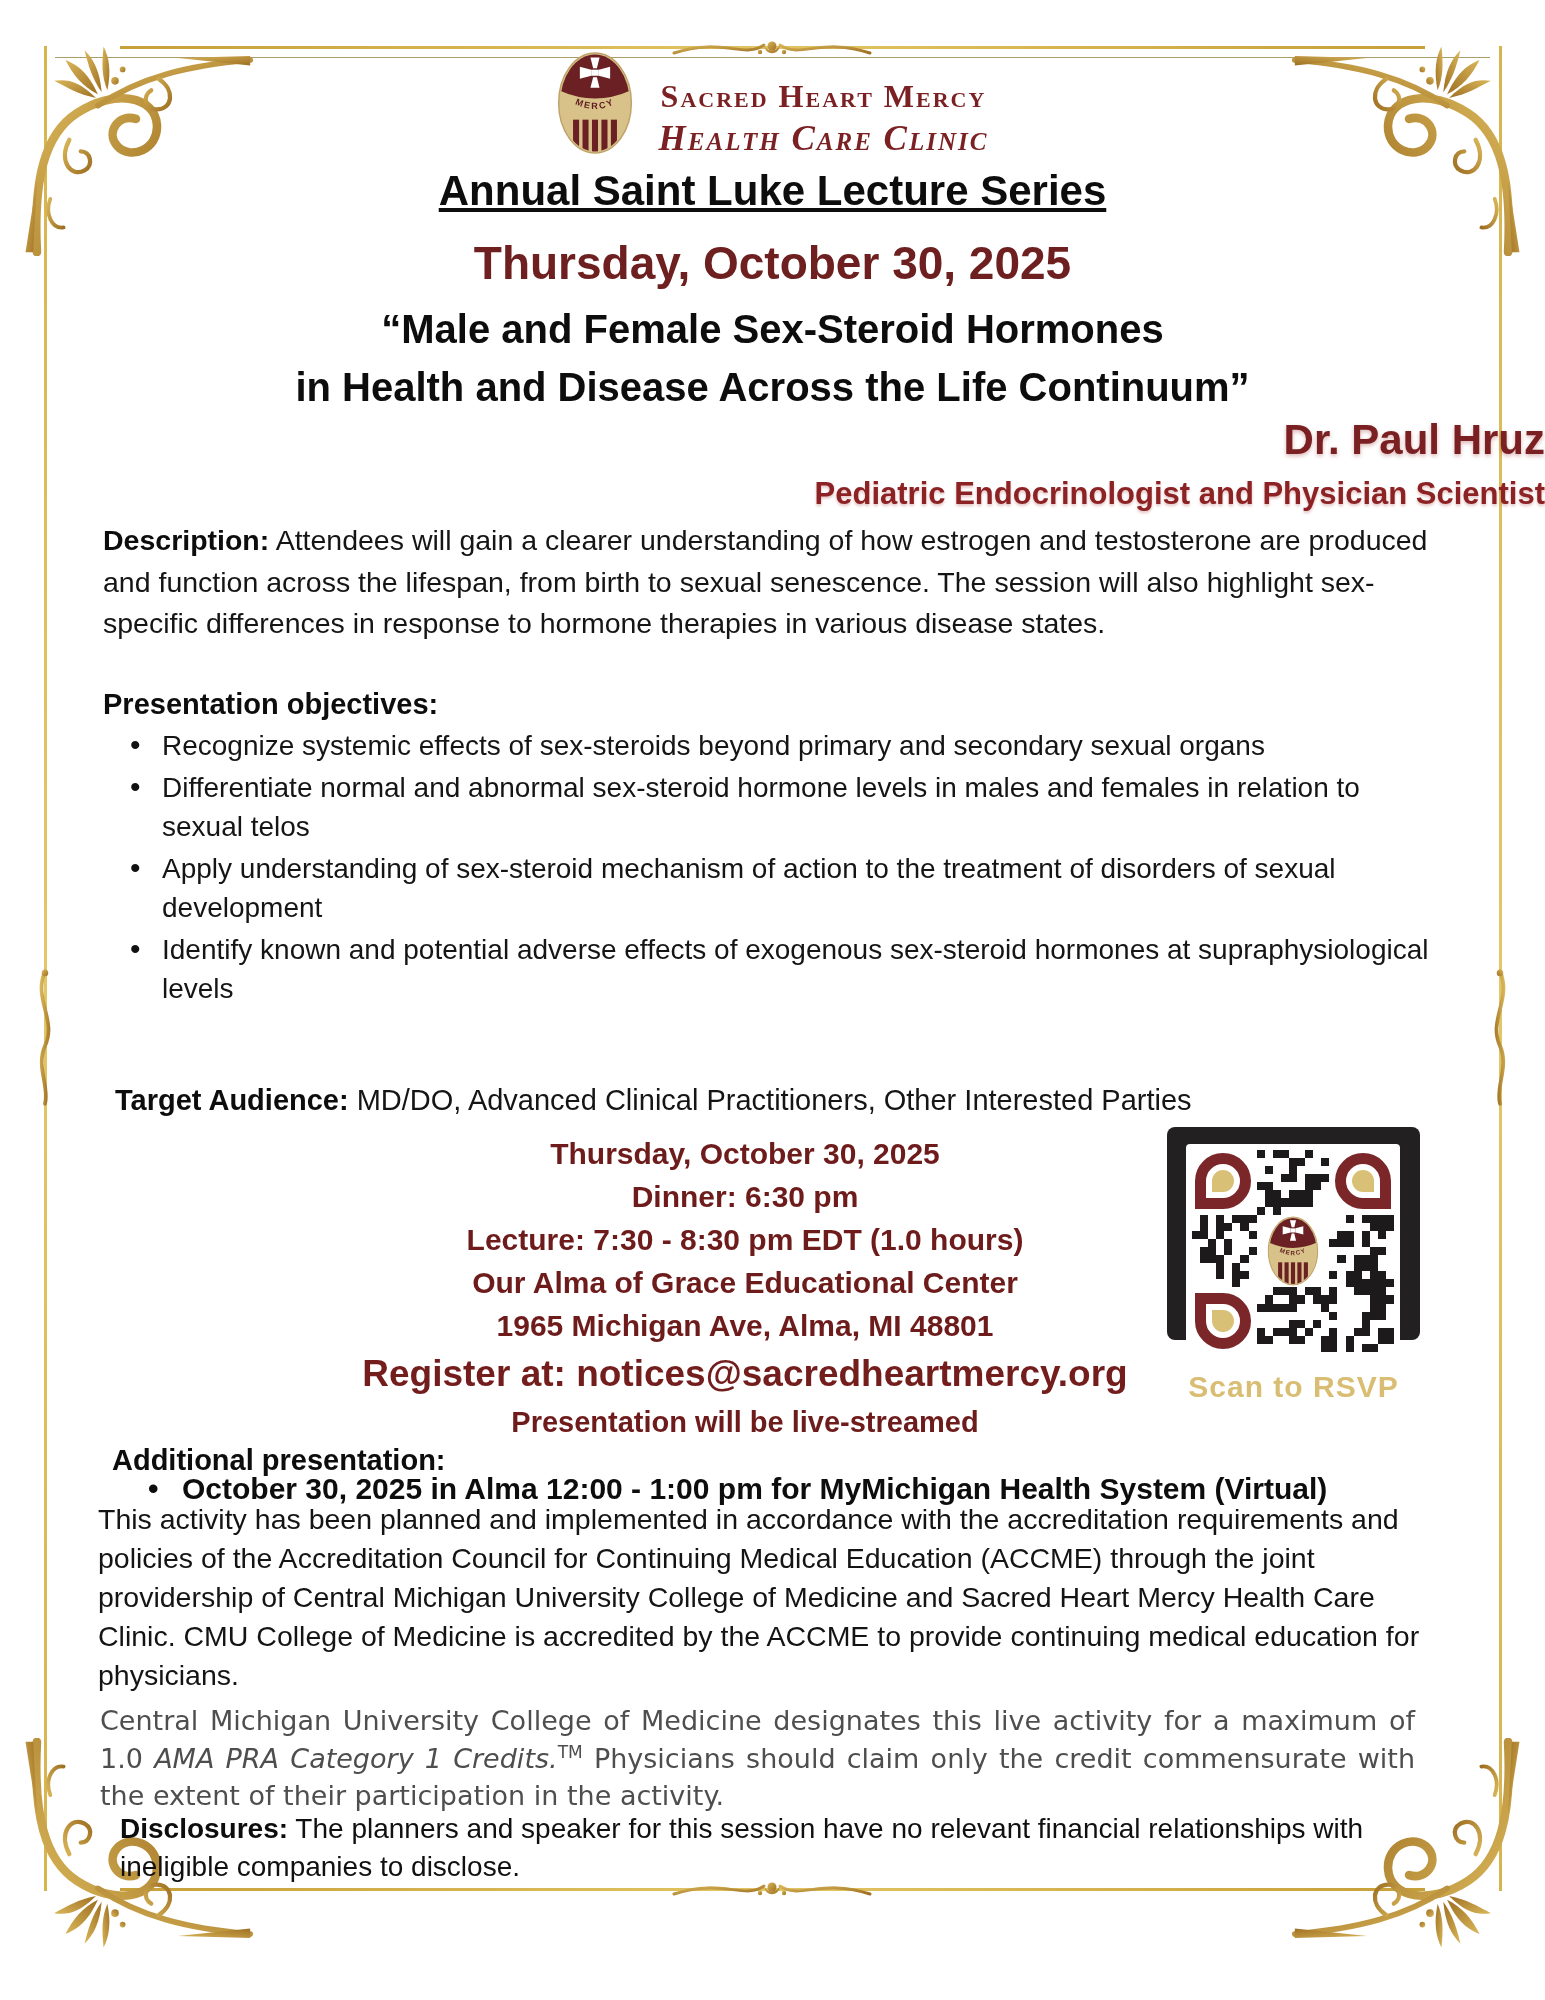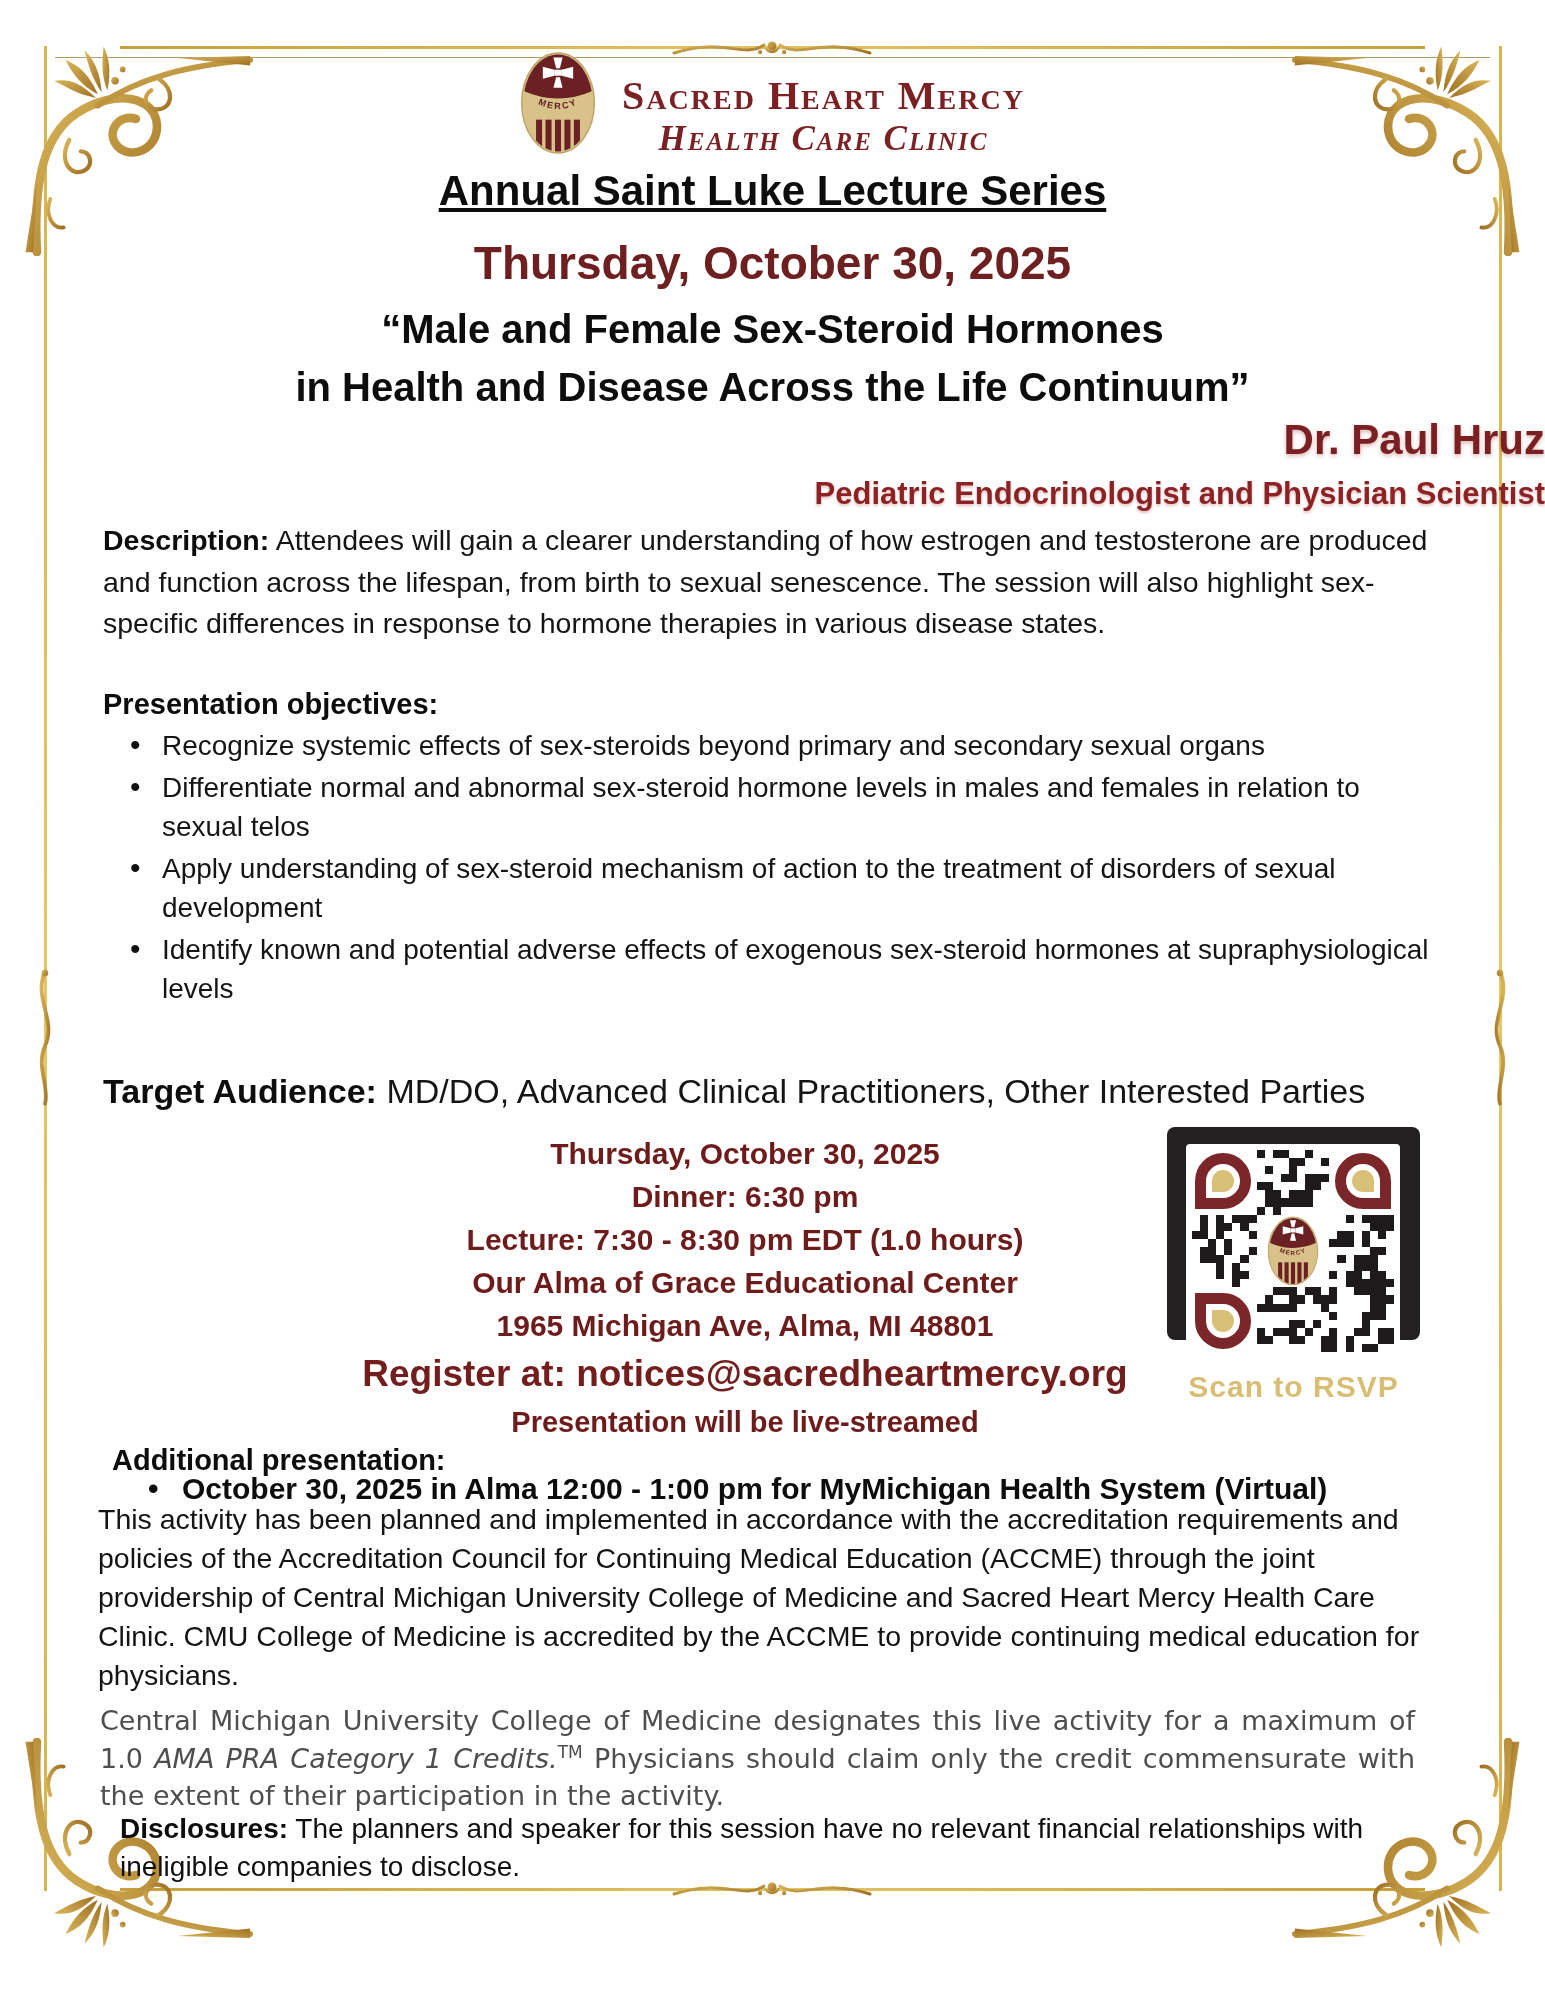--- a/index.html
+++ b/index.html
@@ -11,42 +11,42 @@
   
   .line-h{position:absolute;height:3px;background:linear-gradient(90deg,#c6a038,#e2c563,#c6a038);}
   .line-h.thin{height:1px;background:#8f7b35;opacity:.75;}
   .line-v{position:absolute;width:3px;background:linear-gradient(180deg,#d6b44e,#e3c768,#d6b44e);}
 
   
   .masthead{top:44px;left:0;right:0;height:118px;display:flex;justify-content:center;
             align-items:center;gap:26px;}
   .clinic-name{text-align:center;color:#7b2123;font-family:"Liberation Serif",serif;
                font-weight:bold;font-variant:small-caps;}
-  .cn1{font-size:40px;letter-spacing:2px;line-height:46px;margin-top:26px;}
+  .cn1{font-size:32px;letter-spacing:2px;line-height:46px;margin-top:26px;}
   .cn2{font-size:35px;letter-spacing:2px;line-height:40px;font-style:italic;}
 
   
   .series{top:167px;left:0;right:0;text-align:center;font-size:42px;font-weight:bold;color:#0d0d0d;text-decoration:underline;}
   .date1{top:236px;left:0;right:0;text-align:center;font-size:46px;font-weight:bold;color:#6e2020;}
   .topic{top:300px;left:0;right:0;text-align:center;font-size:40px;font-weight:bold;
          color:#0d0d0d;line-height:58px;}
   .speaker{top:416px;left:0;right:0;text-align:right;font-size:42px;font-weight:bold;
            color:#7a2022;text-shadow:0 2px 4px rgba(150,40,40,.35);}
   .spk-title{top:476px;left:0;right:0;text-align:right;font-size:31px;font-weight:bold;
              color:#8c2224;text-shadow:0 2px 3px rgba(160,50,50,.3);}
 
   
   .desc{top:520px;left:103px;width:1345px;font-size:28.5px;line-height:41.5px;color:#151515;margin:0;}
   .desc b,.target b,.disc b{font-weight:bold;color:#0d0d0d;}
   .obj-label{top:688px;left:103px;font-size:29px;font-weight:bold;color:#0d0d0d;}
   .objs{top:726px;left:128px;width:1310px;margin:0;padding:0;list-style:none;
         font-size:28px;line-height:39px;color:#151515;}
   .objs li{position:relative;padding-left:34px;margin-bottom:3px;}
   .objs li::before{content:"•";position:absolute;left:2px;top:-1px;font-size:30px;color:#111;}
-  .target{top:1072px;left:103px;width:1345px;font-size:34px;color:#151515;margin:0;}
+  .target{top:1072px;left:103px;width:1345px;font-size:29px;color:#151515;margin:12px;}
 
   
   .event{top:1132px;left:250px;width:990px;text-align:center;color:#6e1b1b;font-weight:bold;}
   .ev{font-size:30px;line-height:43px;}
   .ev.register{font-size:37px;line-height:54px;color:#731d1d;}
   .ev.live{font-size:29px;line-height:42px;}
 
   
   .qr{top:1127px;left:1167px;width:253px;height:213px;background:#232021;border-radius:8px;}
   .qr-white{position:absolute;top:17px;left:19px;width:214px;height:214px;background:#fff;

